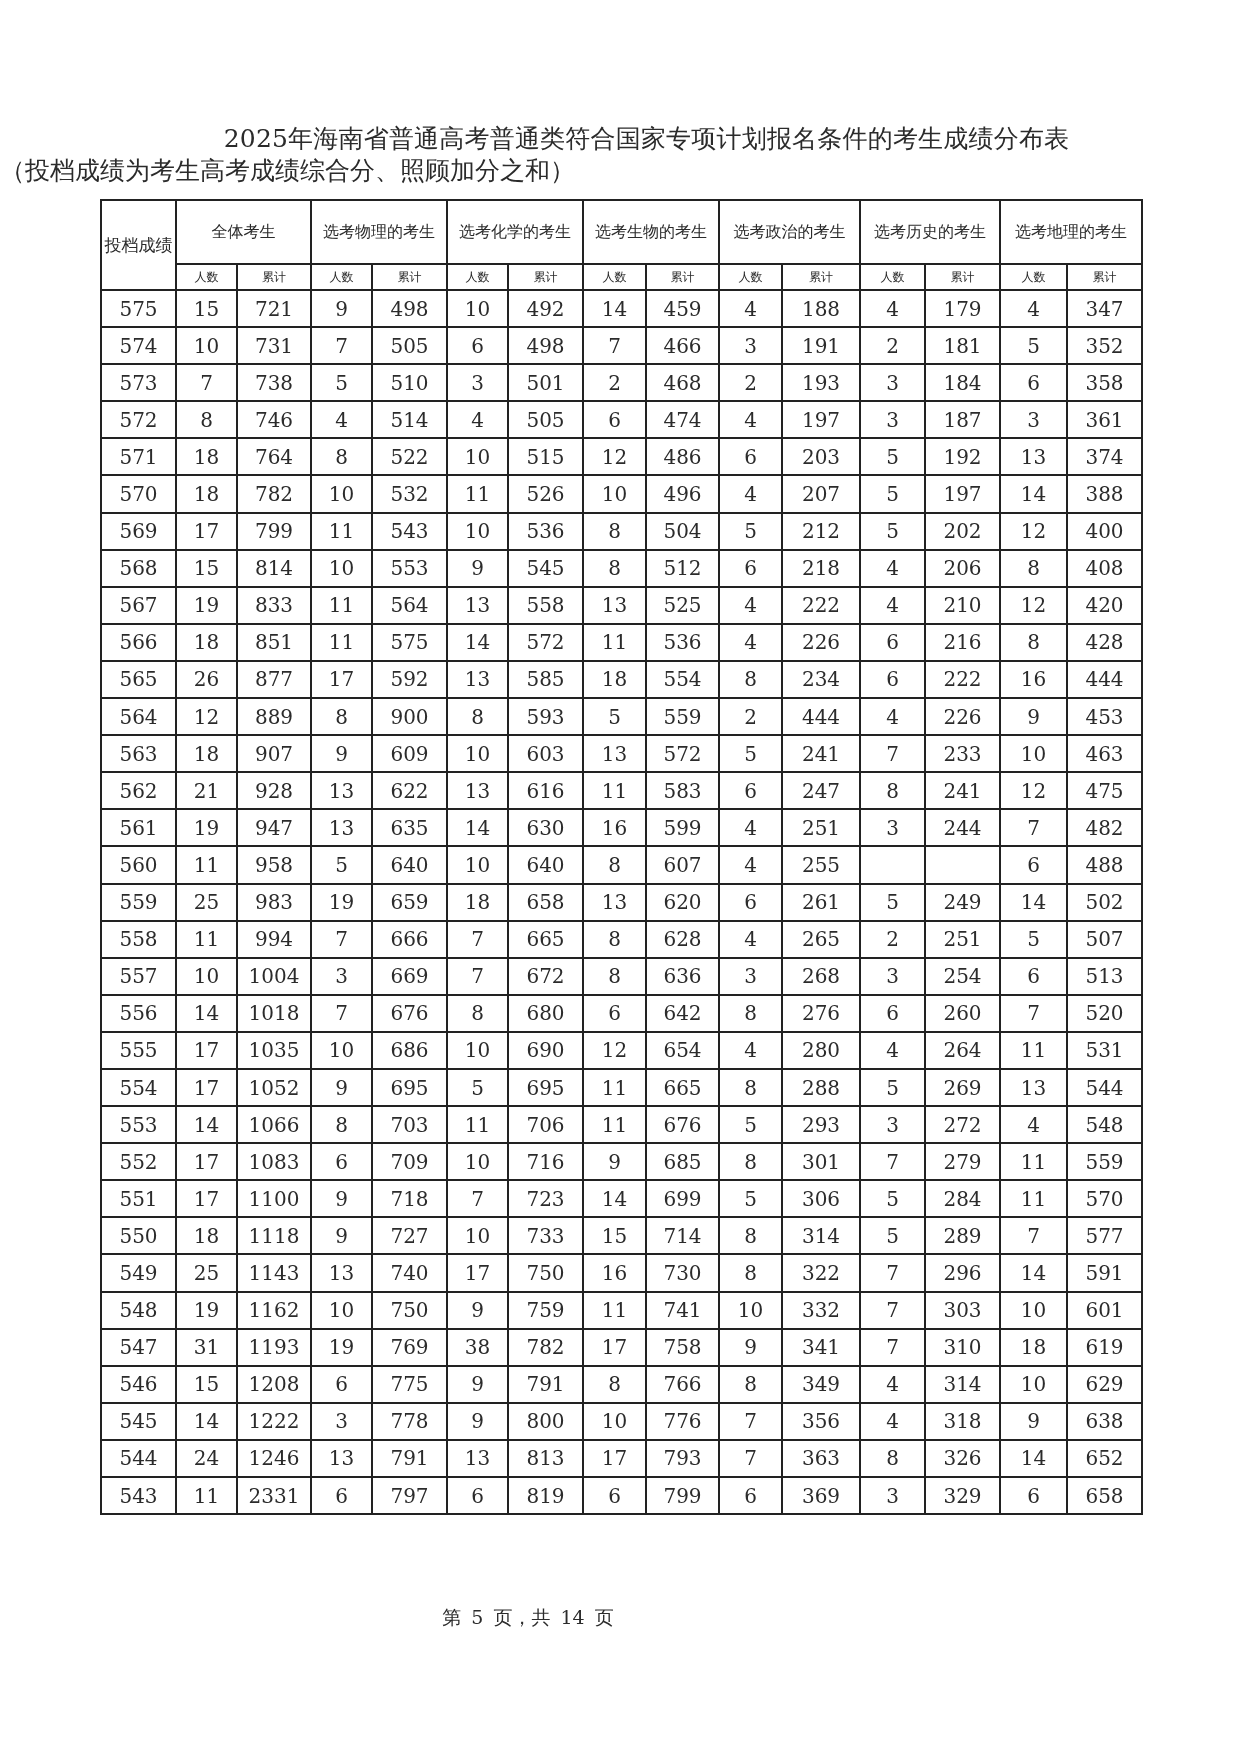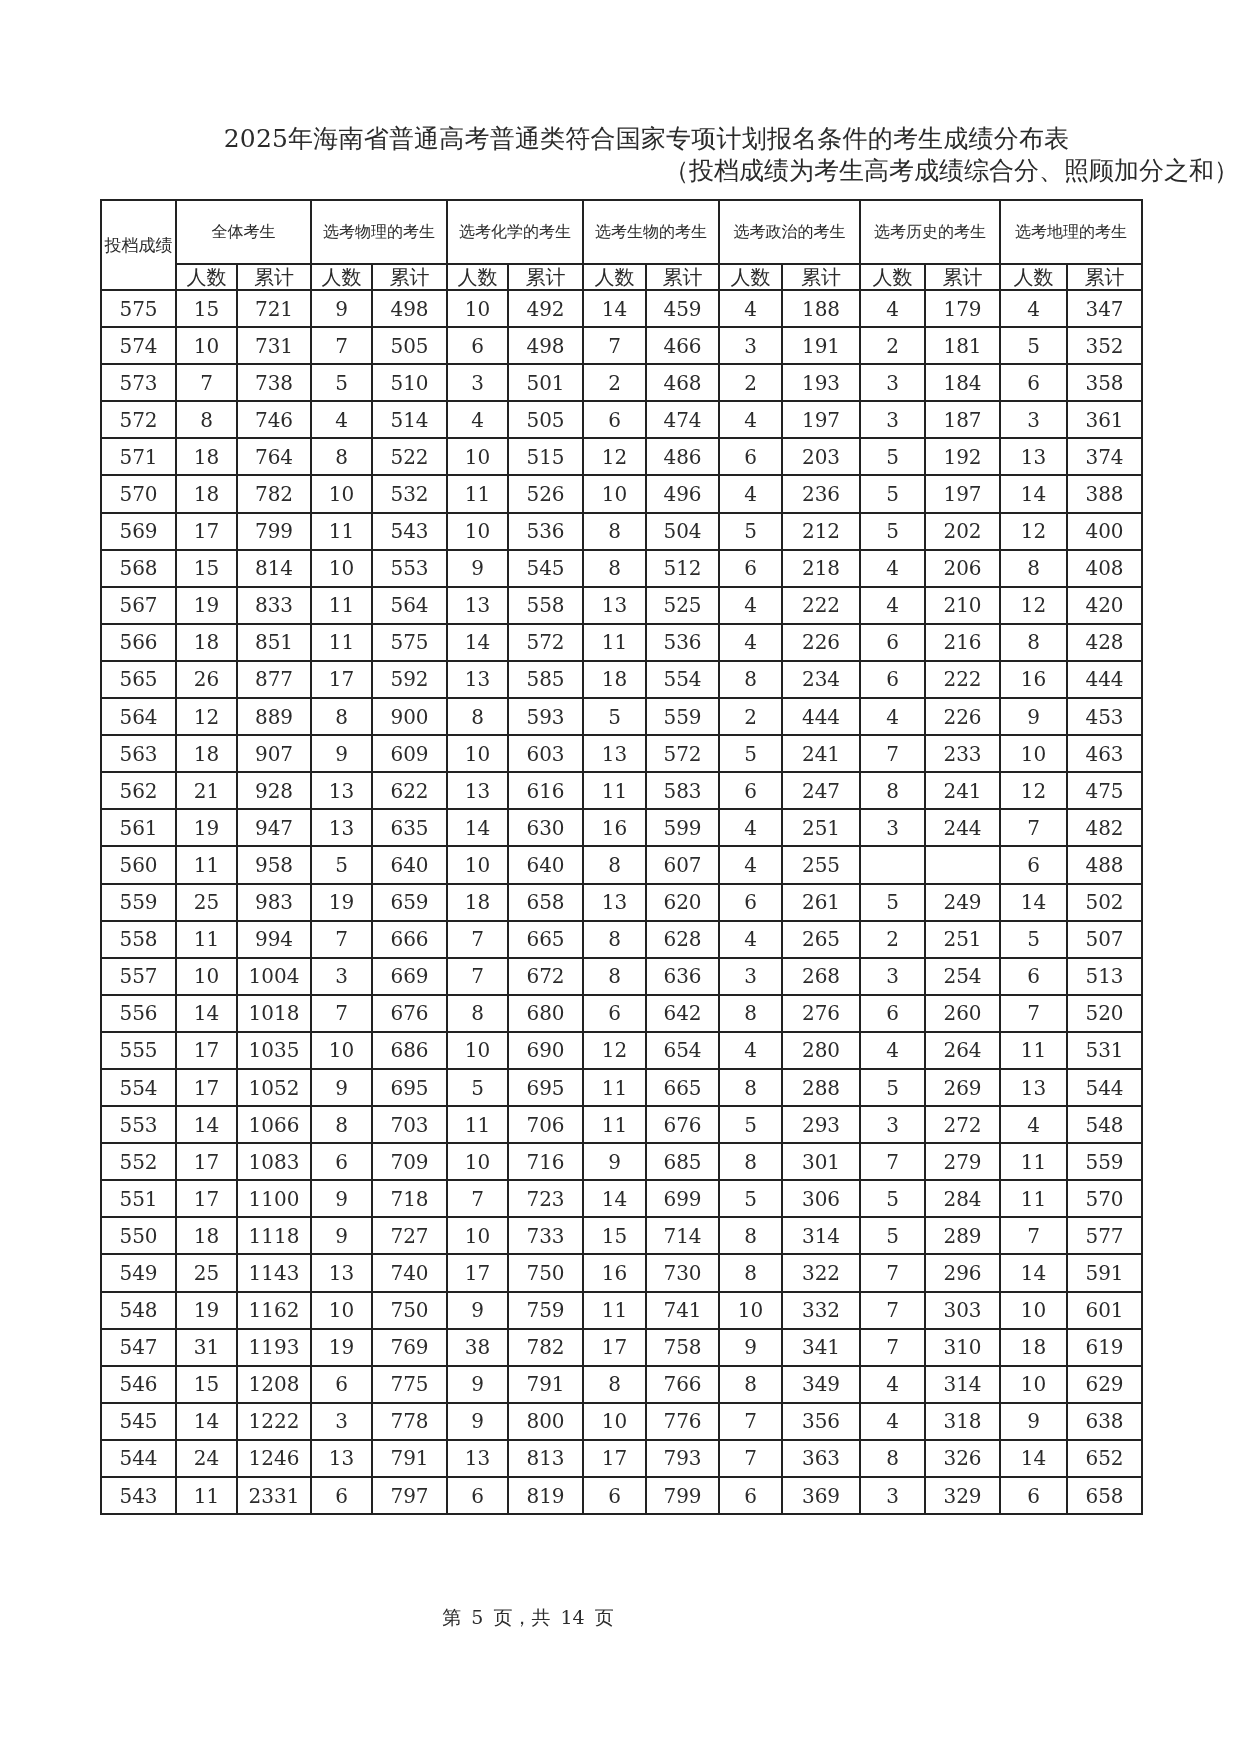--- a/index.html
+++ b/index.html
@@ -1,28 +1,28 @@
 <!DOCTYPE html>
 <html><head>
 <meta charset="utf-8">
 <style>
   html, body { margin:0; padding:0; background:#ffffff; }
   body { width:1239px; height:1751px; position:relative; overflow:hidden;
          font-family:"DejaVu Serif","Liberation Serif",serif; color:#2b2b2b; }
   .title { position:absolute; left:0; width:1239px; text-align:center;
            top:124px; font-size:25px; line-height:30px; letter-spacing:0.2px;padding-left:27px; }
-  .subtitle { position:absolute; left:0; width:1239px; text-align:right;
+  .subtitle { position:absolute; left:0; width:1239px; text-align:left;
            top:156px; font-size:25px; line-height:30px; }
   table.grid { position:absolute; left:100px; top:199px; border-collapse:collapse;
            table-layout:fixed; width:1041px; }
   table.grid td, table.grid th { border:2px solid #222; padding:0; text-align:center;
            vertical-align:middle; font-weight:normal; overflow:hidden; white-space:nowrap; }
   th.grp { height:62px; font-size:16px; line-height:26px; white-space:normal; }
   th.score { font-size:17px; line-height:26px; white-space:normal; }
-  th.sub { height:24px; font-size:20px; line-height:22px; text-align:left; padding-left:2px; }
+  th.sub { height:24px; font-size:12px; line-height:22px; text-align:left; padding-left:2px; }
   td.cell { height:35.1px; font-size:20px; }
   .footer { position:absolute; left:0; width:1056px; top:1604px; text-align:center;
            font-size:19px; line-height:26px; word-spacing:4px; }
 </style>
 </head>
 <body>
 
 <div class="title">2025年海南省普通高考普通类符合国家专项计划报名条件的考生成绩分布表</div>
 <div class="subtitle">（投档成绩为考生高考成绩综合分、照顾加分之和）</div>
 
@@ -162,21 +162,21 @@
         <td class="cell">570</td>
         <td class="cell">18</td>
         <td class="cell">782</td>
         <td class="cell">10</td>
         <td class="cell">532</td>
         <td class="cell">11</td>
         <td class="cell">526</td>
         <td class="cell">10</td>
         <td class="cell">496</td>
         <td class="cell">4</td>
-        <td class="cell">236</td>
+        <td class="cell">207</td>
         <td class="cell">5</td>
         <td class="cell">197</td>
         <td class="cell">14</td>
         <td class="cell">388</td>
       </tr>
       <tr>
         <td class="cell">569</td>
         <td class="cell">17</td>
         <td class="cell">799</td>
         <td class="cell">11</td>

